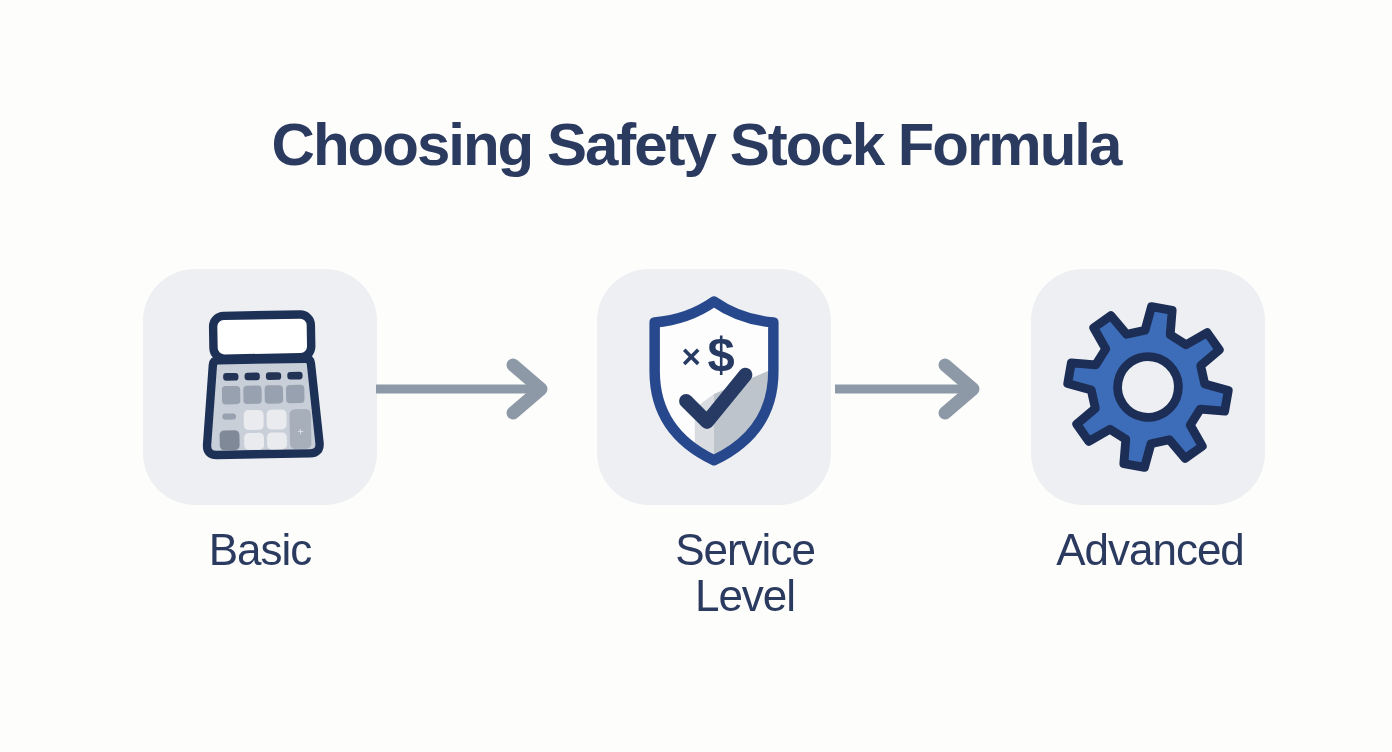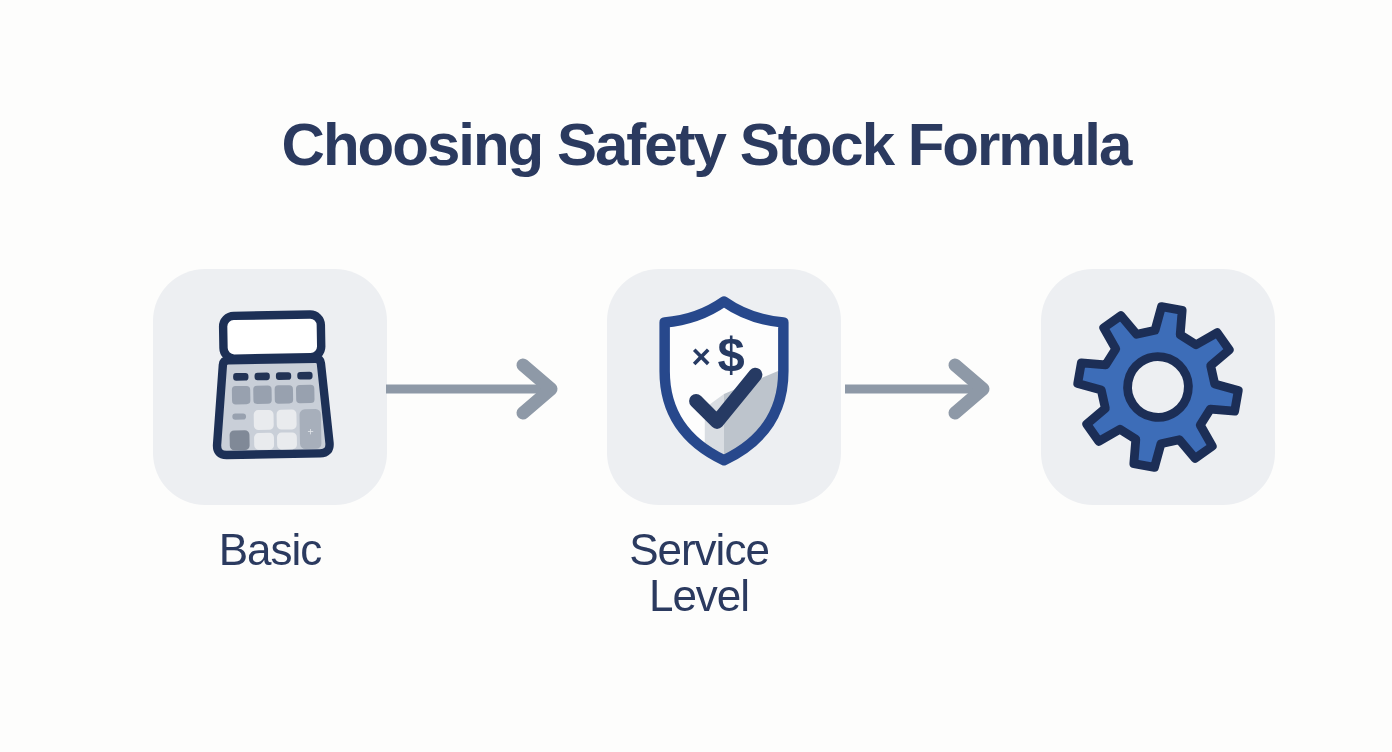--- a/index.html
+++ b/index.html
@@ -4,21 +4,21 @@
 <style>
   html, body { margin: 0; padding: 0; }
   body {
     width: 1392px; height: 752px;
     background: #fdfdfc;
     font-family: "Liberation Sans", sans-serif;
     overflow: hidden;
   }
   .canvas {
     position: relative;
-    width: 1196px; height: 752px; margin-left: 10px;
+    width: 1196px; height: 752px;
   }
   .page-title {
     position: absolute;
     left: 0; top: 108px; width: 1392px;
     text-align: center;
     font-size: 60px;
     font-weight: 700;
     letter-spacing: -2px;
     color: #2b3a5f;
     line-height: 74px;
@@ -40,21 +40,21 @@
     position: absolute;
     top: 527px;
     text-align: center;
     font-size: 44px;
     font-weight: 400;
     letter-spacing: -1px;
     color: #2b3a5f;
     line-height: 46px;
   }
   .label-basic    { left: 110px;  width: 300px; }
-  .label-service  { left: 604px;  width: 170px; }
+  .label-service  { left: 660px;  width: 170px; }
   .label-advanced { left: 1000px; width: 300px; }
   .arrow {
     position: absolute;
     top: 353px;
   }
   .arrow-1 { left: 372px; }
   .arrow-2 { left: 832px; }
 </style>
 </head>
 <body>
@@ -143,14 +143,15 @@
                  L25.41 34.63 L17.47 25.04 L25.04 17.47 L34.63 25.41
                  L43.48 21.75 L44.65 9.35 L55.35 9.35 L56.52 21.75
                  L65.37 25.41 L74.96 17.47 L82.53 25.04 L74.59 34.63 Z
                  M65.5 50 A15.5 15.5 0 1 0 34.5 50 A15.5 15.5 0 1 0 65.5 50 Z"></path>
       </g>
     </svg>
   </div>
 
   <div class="step-label label-basic">Basic</div>
   <div class="step-label label-service">Service Level</div>
+  <div class="step-label label-advanced">Advanced</div>
 
 </div>
 
 </body></html>

